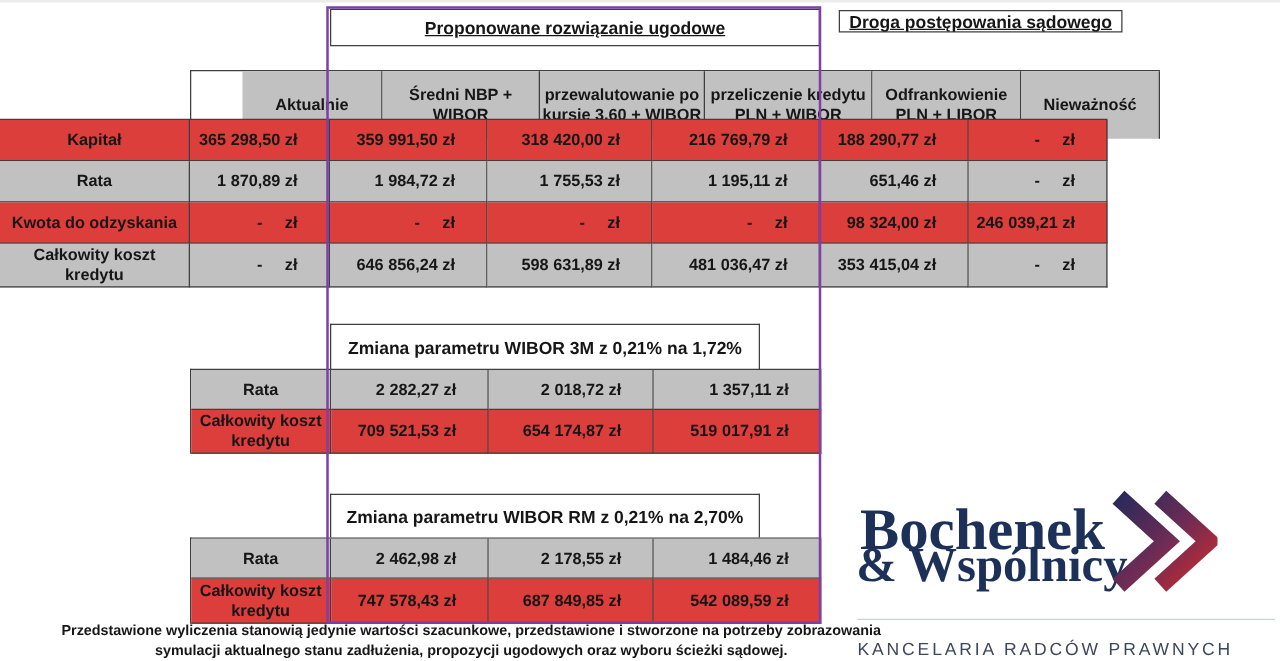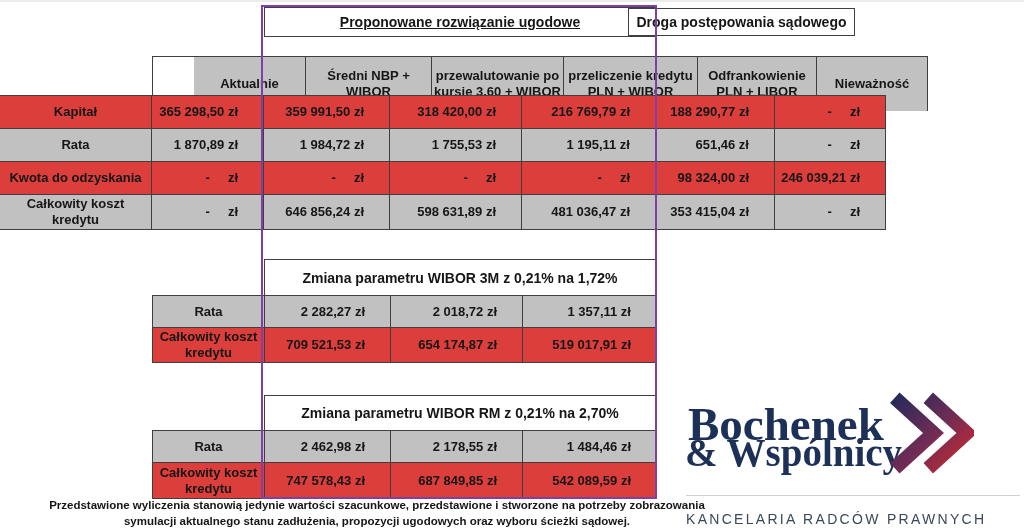--- a/index.html
+++ b/index.html
@@ -21,39 +21,39 @@
   .red{background:var(--red);}
   .gray{background:var(--gray);}
   
   .groupbox{position:absolute;box-sizing:border-box;border:1px solid var(--line);background:#fff;display:flex;align-items:center;justify-content:center;font-weight:bold;font-size:14px;}
   
   .gridA{position:absolute;left:152px;top:54px;display:grid;grid-template-columns:112px 126px 132px 134px 119px 111px;grid-template-rows:54px;border-top:1px solid var(--line);border-left:1px solid var(--line);box-sizing:content-box;padding-left:41px;}
   .gridA .cell{border-bottom:none;background:var(--gray);}
   .gridB{position:absolute;left:0;top:93px;display:grid;grid-template-columns:152px 112px 126px 132px 134px 119px 111px;grid-template-rows:33px 33px 33px 35px;border-top:1px solid var(--line);}
   .gridRows3m{position:absolute;left:152px;top:293px;display:grid;grid-template-columns:112px 126px 132px 134px;grid-template-rows:32px 35px;border-top:1px solid var(--line);border-left:1px solid var(--line);}
   .gridRowsRm{position:absolute;left:152px;top:428px;display:grid;grid-template-columns:112px 126px 132px 134px;grid-template-rows:32px 36px;border-top:1px solid var(--line);border-left:1px solid var(--line);}
-  .sectionTitle{position:absolute;left:264px;width:392px;box-sizing:border-box;border:1px solid var(--line);border-bottom:none;background:#fff;display:flex;align-items:center;justify-content:center;font-weight:bold;font-size:14px;}
+  .sectionTitle{position:absolute;left:264px;width:344px;box-sizing:border-box;border:1px solid var(--line);border-bottom:none;background:#fff;display:flex;align-items:center;justify-content:center;font-weight:bold;font-size:14px;}
   
   .purpleFrame{position:absolute;left:261px;top:3px;width:396px;height:494px;border:2px solid var(--purple);box-sizing:border-box;pointer-events:none;z-index:6;}
   
   .disclaimer{position:absolute;left:2px;top:496px;width:670px;text-align:center;font-weight:bold;font-size:11.5px;line-height:15.5px;color:#161616;margin-left:40px;}
   
   .logoName1{position:absolute;left:688px;top:377px;font-family:"Liberation Serif",serif;font-weight:bold;font-size:47px;line-height:50px;color:var(--navy);margin-top:20px;}
   .logoName2{position:absolute;left:685px;top:427px;font-family:"Liberation Serif",serif;font-weight:bold;font-size:39px;line-height:48px;color:var(--navy);}
   .logoChevrons{position:absolute;left:886px;top:382px;width:88px;height:98px;}
   .logoRule{position:absolute;left:686px;top:493px;width:334px;height:1px;background:#ccd1d9;}
   .logoCaption{position:absolute;left:686px;top:498px;width:334px;text-align:left;font-size:14px;letter-spacing:2.3px;color:#3c4759;white-space:nowrap;margin-top:11px;}
 </style>
 </head>
 <body>
 
 <div id="stage">
 
   <div class="groupbox" style="left:264px;top:5px;width:392px;height:30px;text-decoration:underline;">Proponowane rozwiązanie ugodowe</div>
-  <div class="groupbox" style="left:628px;top:6px;width:227px;height:28px;">Droga postępowania sądowego</div>
+  <div class="groupbox" style="left:671px;top:6px;width:227px;height:18px;text-decoration:underline;">Droga postępowania sądowego</div>
 
   <div class="gridA">
     <div class="cell center">Aktualnie</div>
     <div class="cell center">Średni NBP + WIBOR</div>
     <div class="cell center">przewalutowanie po kursie 3,60 + WIBOR</div>
     <div class="cell center">przeliczenie kredytu PLN + WIBOR</div>
     <div class="cell center">Odfrankowienie PLN + LIBOR</div>
     <div class="cell center">Nieważność</div>
   </div>
 

